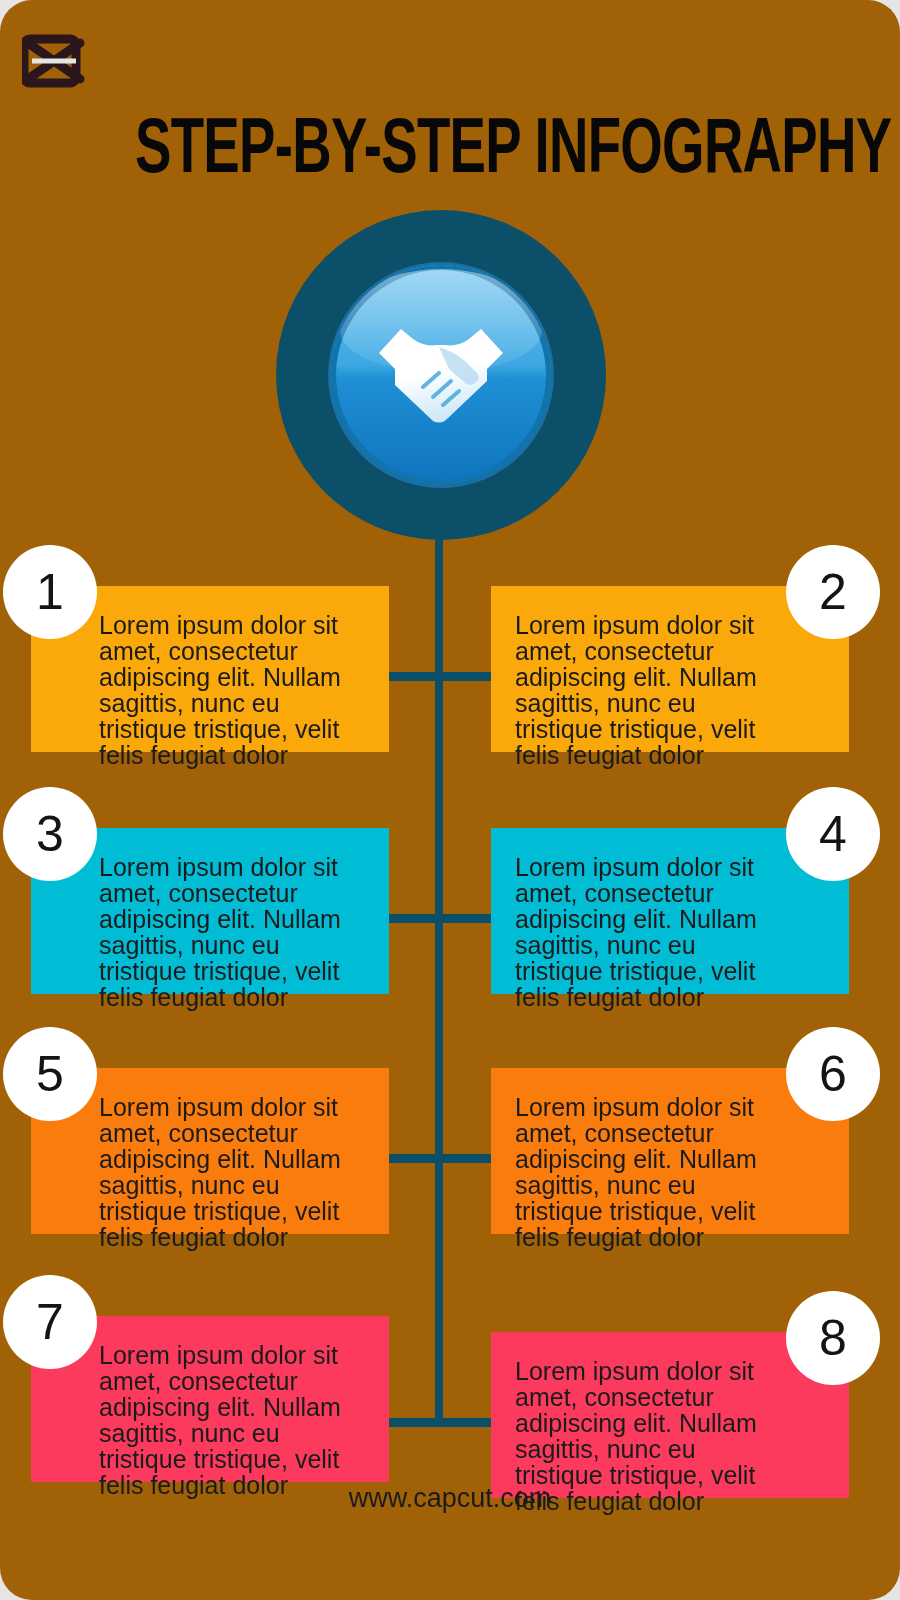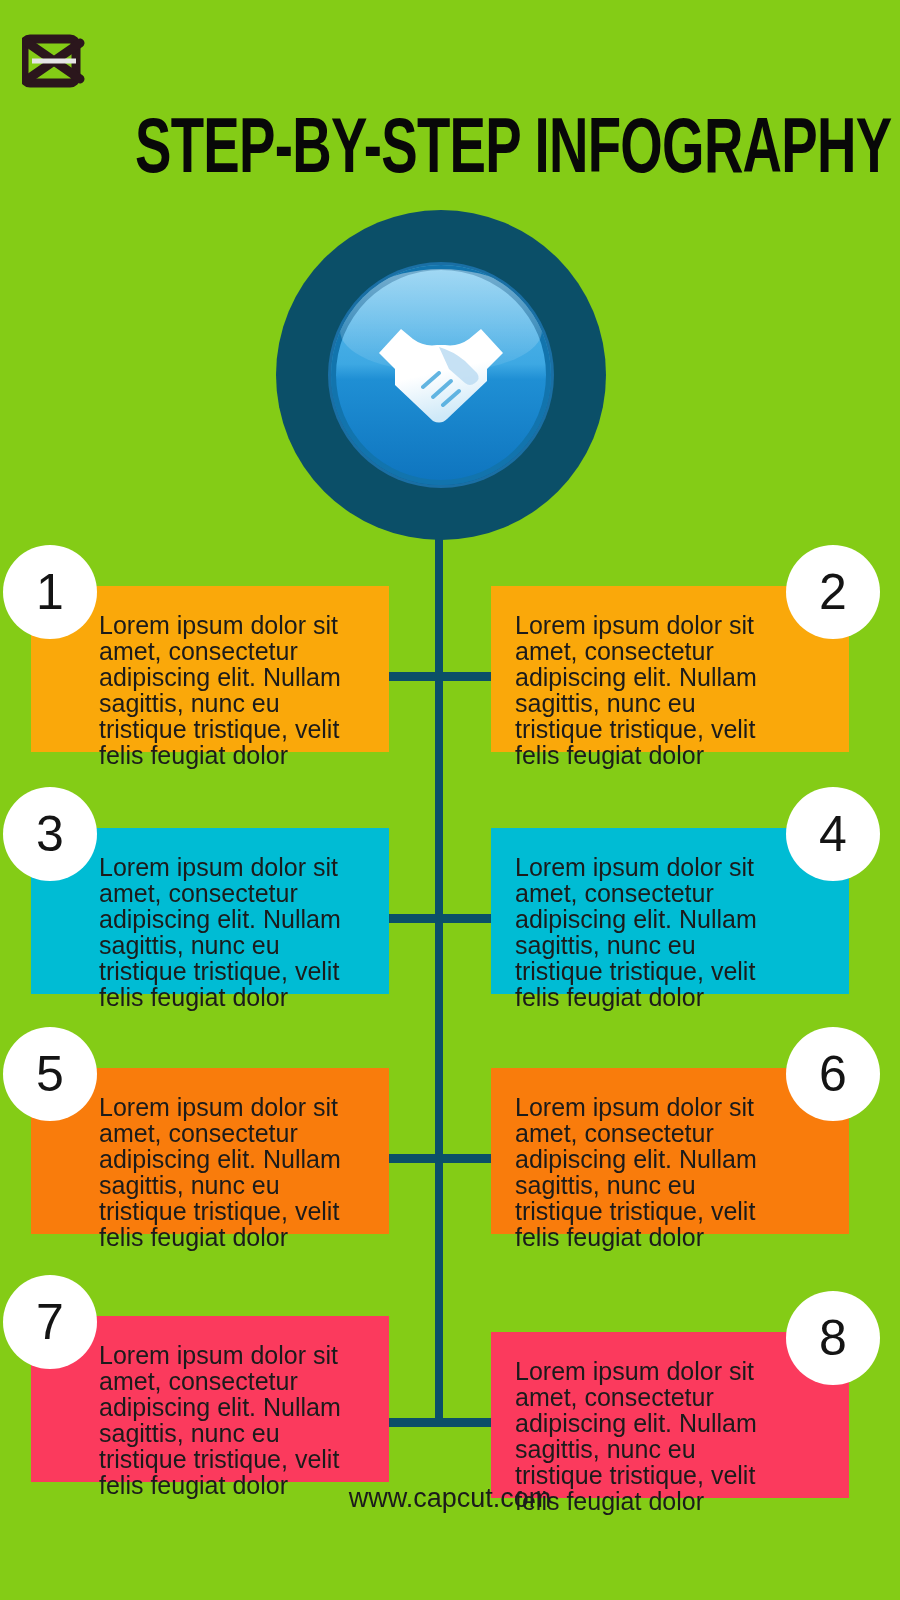--- a/index.html
+++ b/index.html
@@ -8,22 +8,23 @@
     width: 900px;
     height: 1600px;
     background: #e5e5e5;
     font-family: "Liberation Sans", sans-serif;
   }
 
   #canvas {
     position: relative;
     width: 900px;
     height: 1600px;
-    background: #84cc16;
+    background: #a16207;
     overflow: hidden;
+    border-radius: 32px;
   }
 
   
   .logo {
     position: absolute;
     left: 22px;
     top: 33px;
     width: 64px;
     height: 56px;
   }

